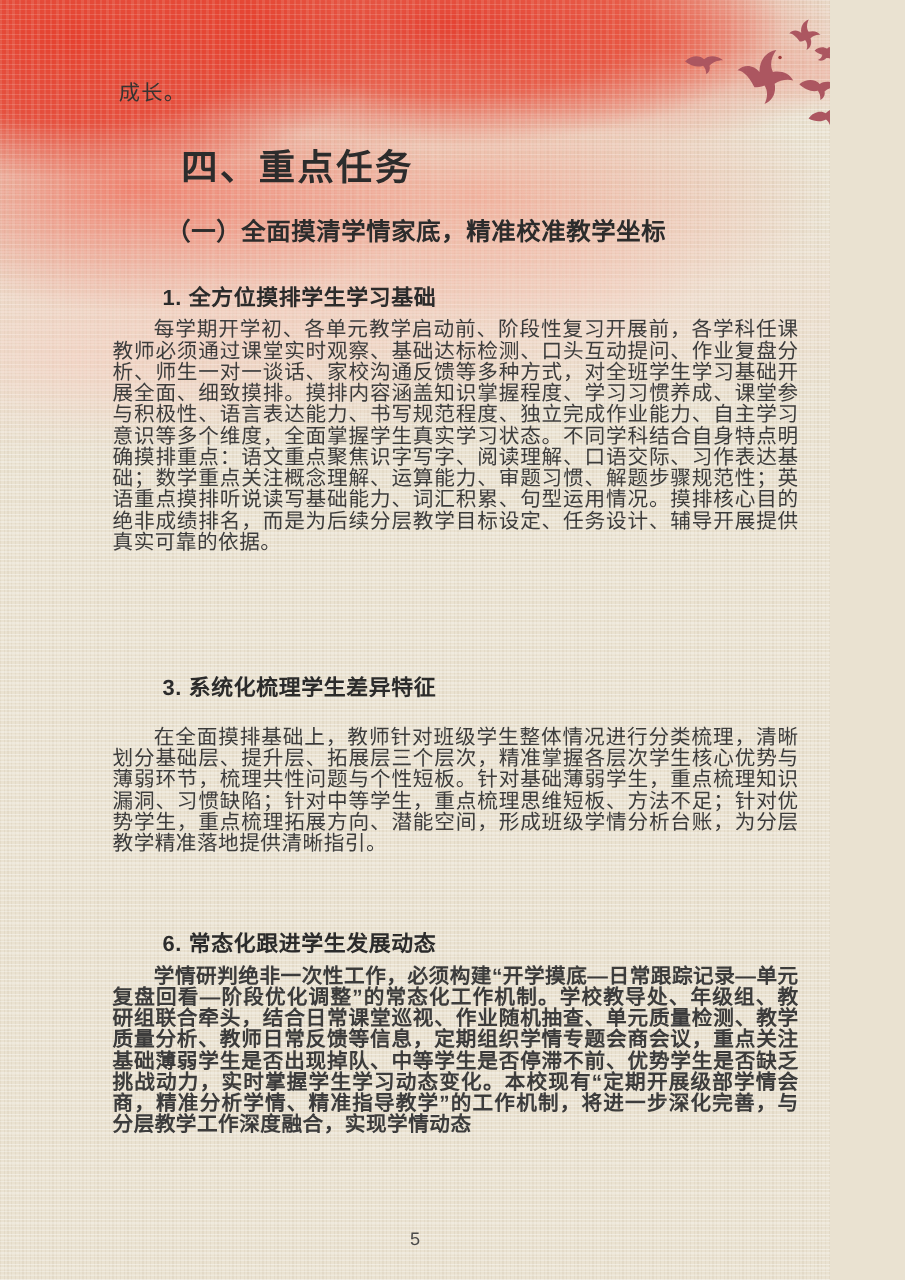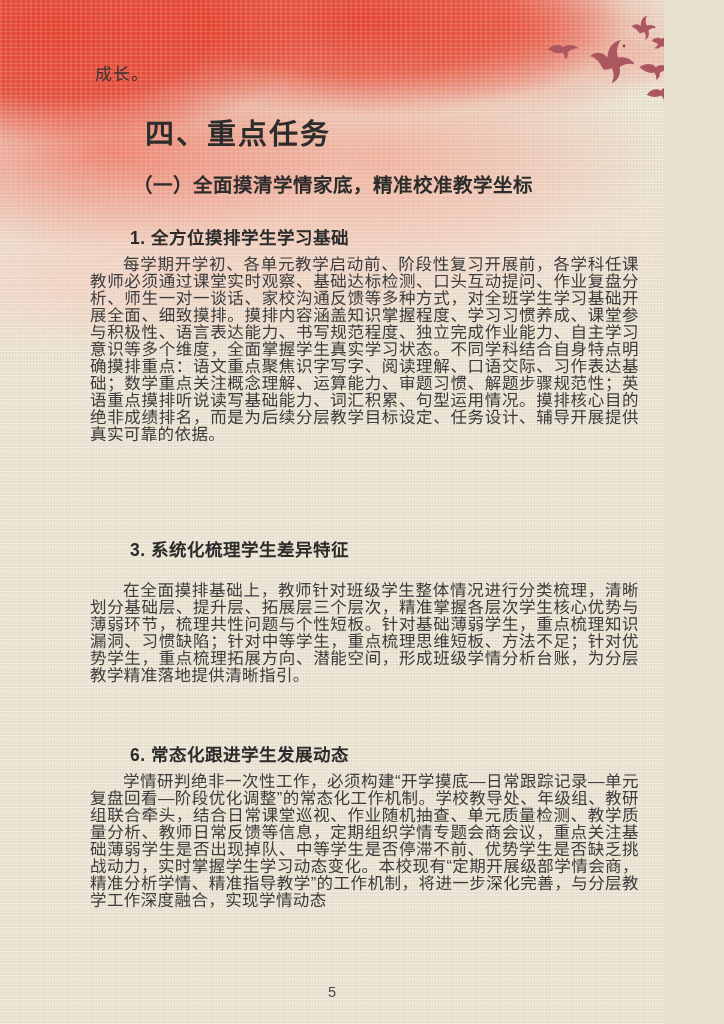--- a/index.html
+++ b/index.html
@@ -49,21 +49,21 @@
   .sub-title{left:133px;top:169px;font-size:19.5px;font-weight:bold;color:#2c2c2c;letter-spacing:.5px;margin:0;}
   .blk-h{font-size:17.5px;font-weight:bold;color:#2b2b2b;letter-spacing:.5px;margin:0;position:absolute;left:130px;z-index:3;}
   .blk-p{
     position:absolute;left:90px;width:549px;margin:0;z-index:3;
     font-size:16.5px;line-height:17px;color:#3c3c3c;
     text-align:justify;text-justify:inter-ideograph;
     text-indent:2em;letter-spacing:.4px;
   }
   .h-1{top:224px;} .p-1{top:256px;}
   .h-2{top:536px;} .p-2{top:582px;}
-  .h-3{top:741px;} .p-3{top:773px;}
+  .h-3{top:741px;} .p-3{top:773px;font-weight:bold;}
   .pagenum{
     position:absolute;left:0;right:0;top:984px;text-align:center;
     font-size:14.5px;color:#4a4a4a;z-index:3;
   }
 </style>
 </head>
 <body>
 
 <main class="page">
 

